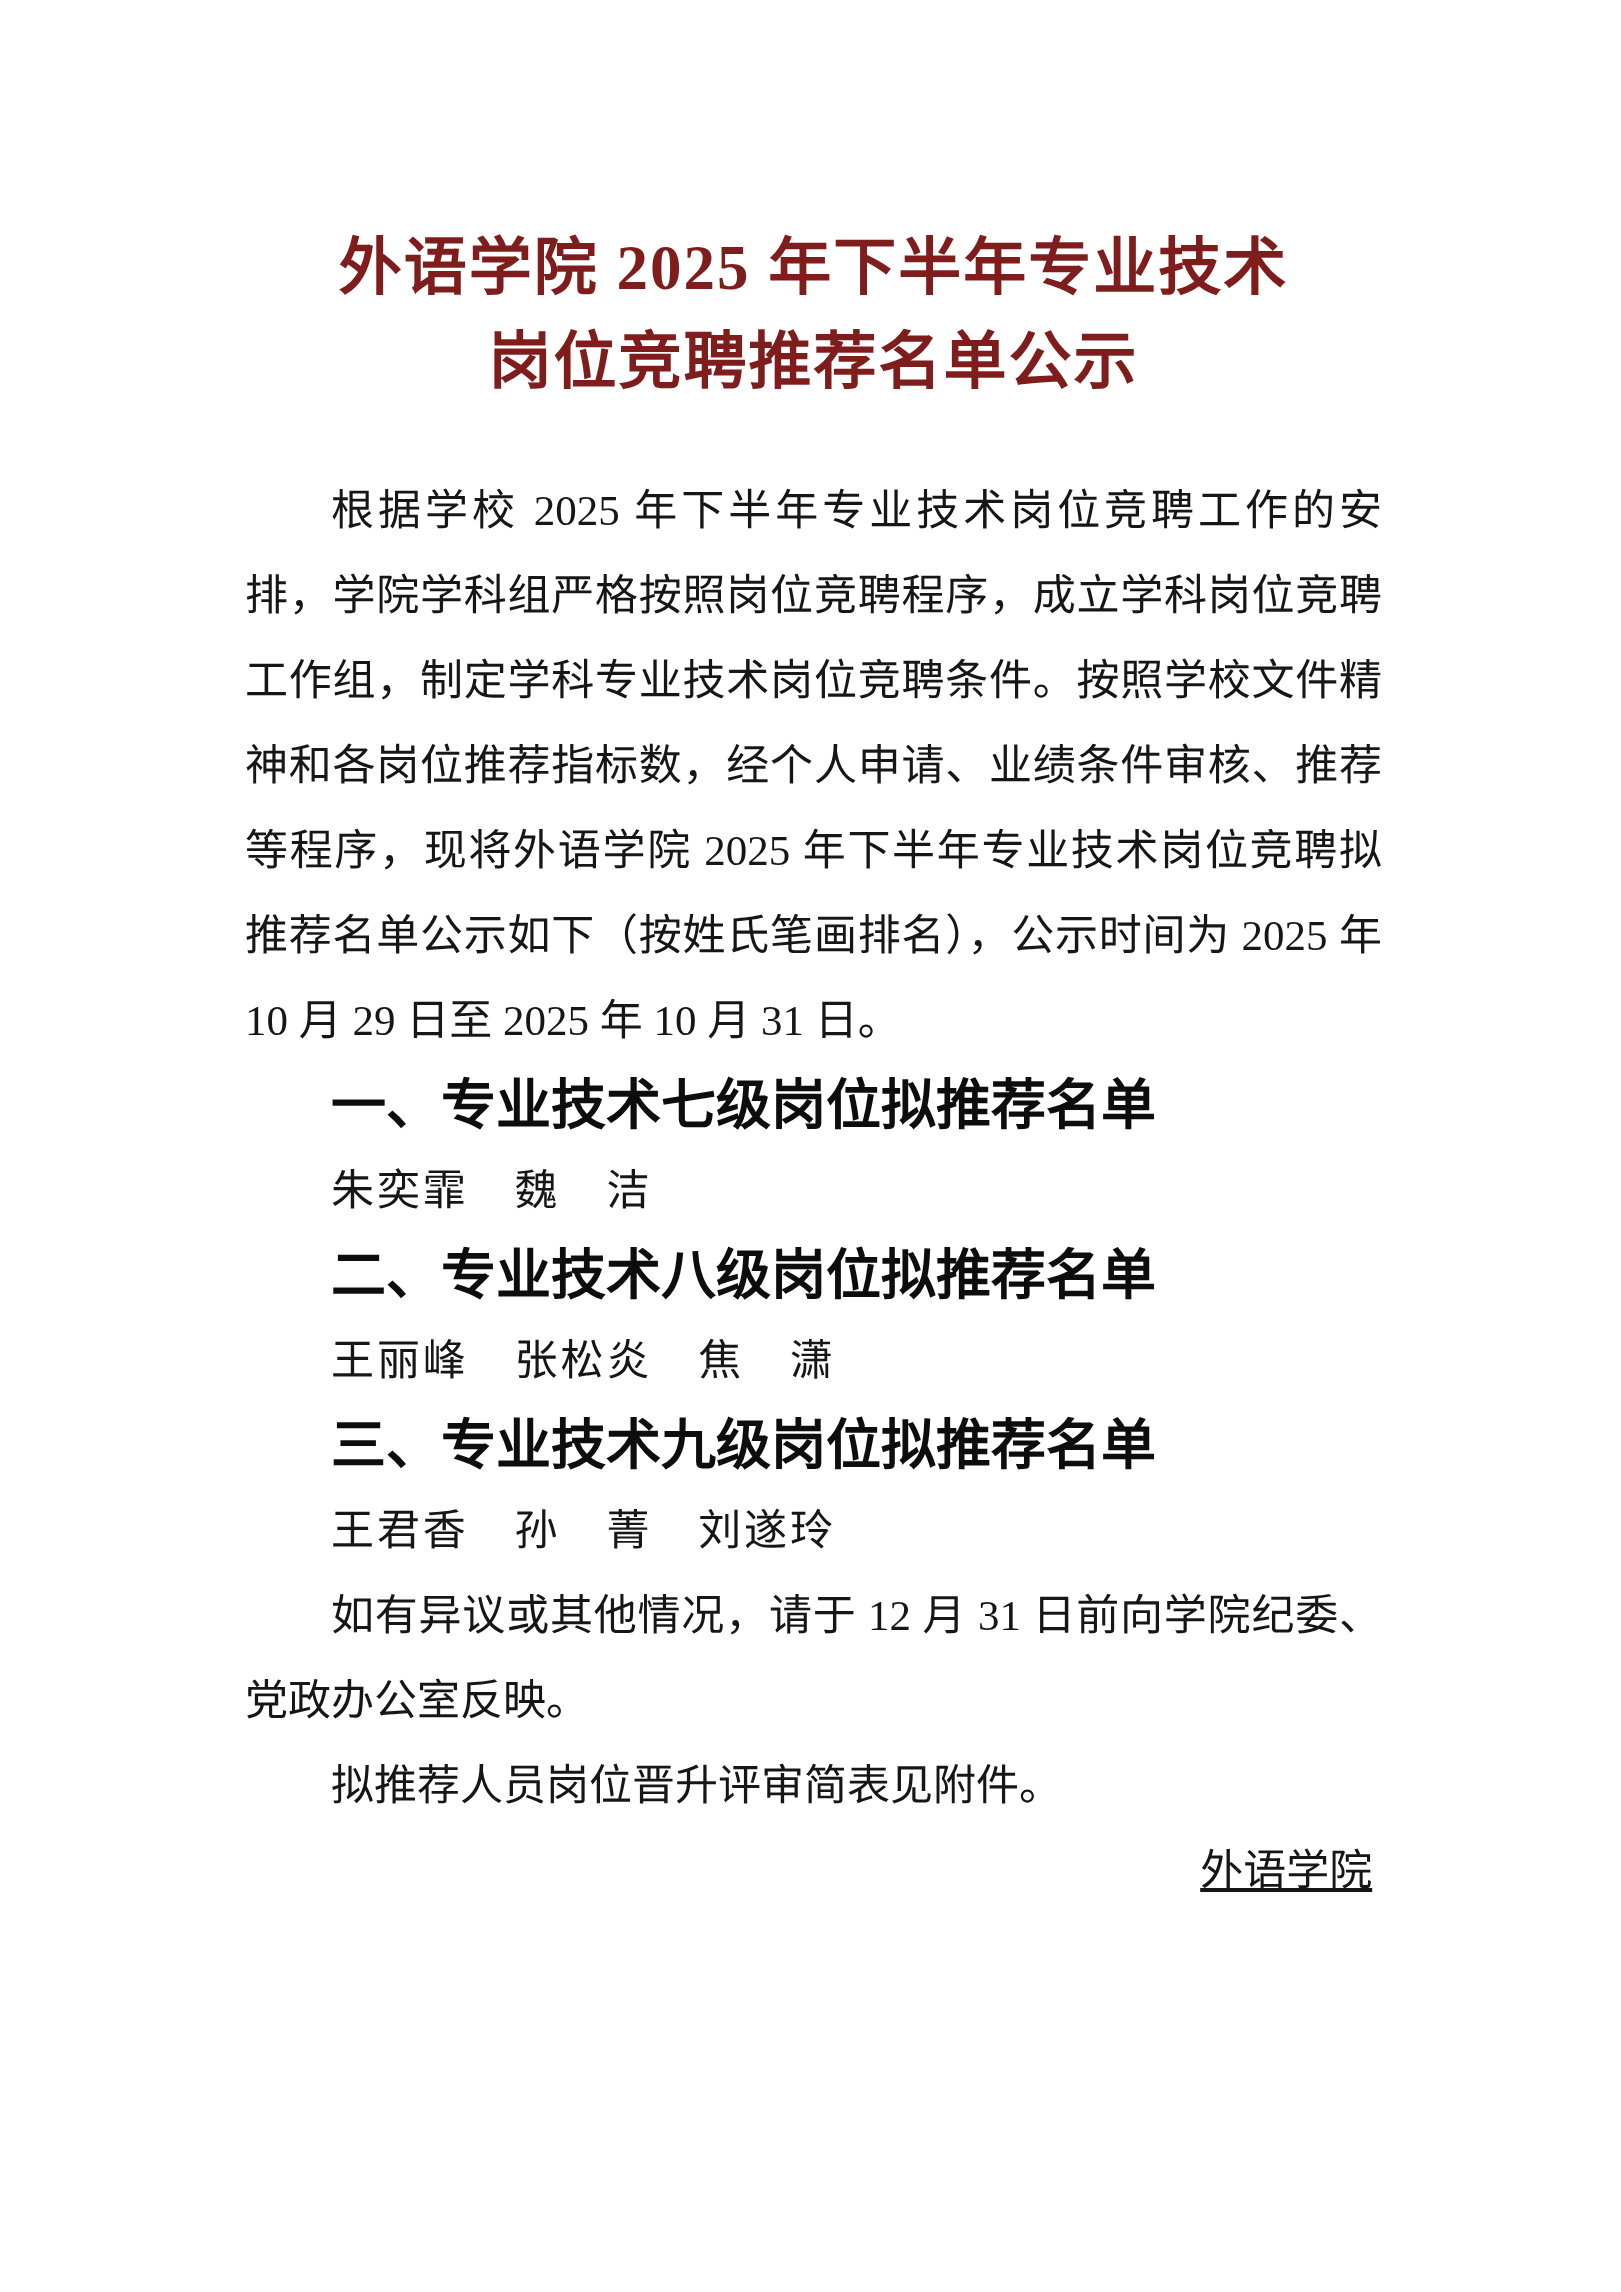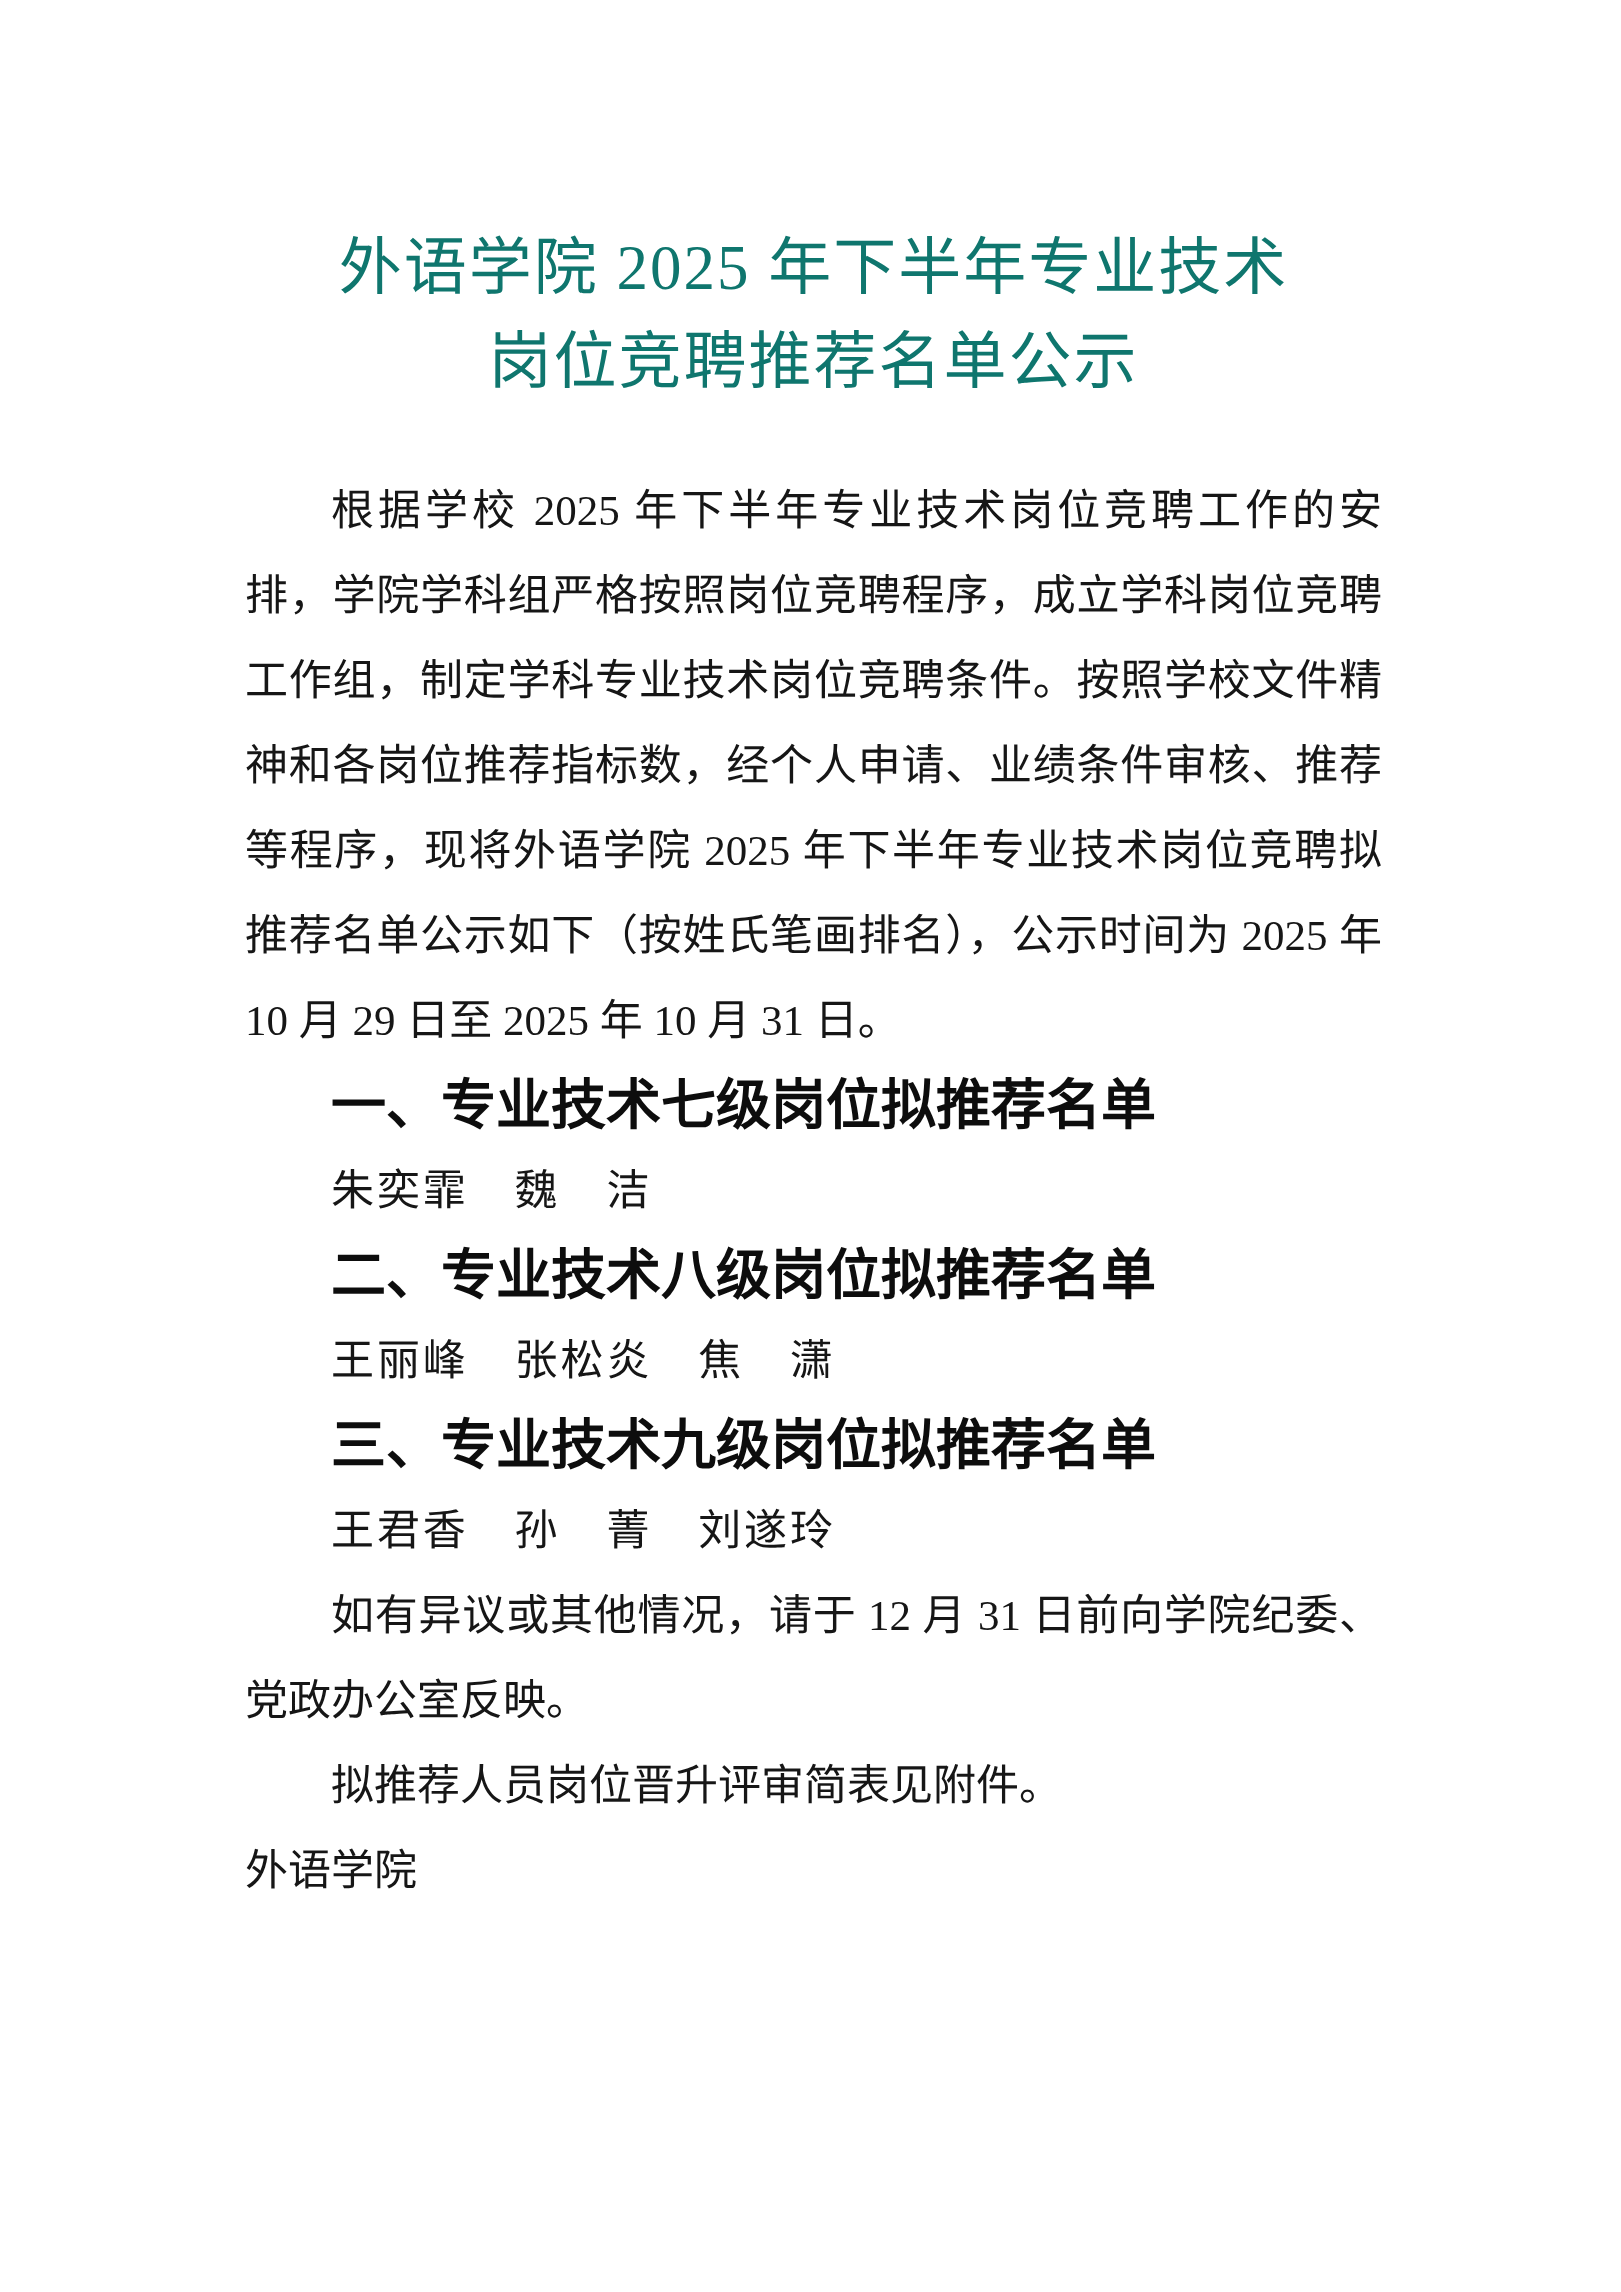--- a/index.html
+++ b/index.html
@@ -16,24 +16,24 @@
     box-sizing: border-box;
     padding: 221px 239px 0 245px;
     overflow: hidden;
     color: #161616;
     font-family: "Liberation Serif", "DejaVu Serif", serif;
   }
   .doc-title {
     margin: 0;
     text-align: center;
     font-size: 63px;
-    font-weight: 400;
+    font-weight: 700;
     line-height: 94px;
     letter-spacing: 2px;
-    color: #0f766e;
+    color: #7f1d1d;
   }
   .doc-title .title-line { display: block; }
   .doc-body {
     margin-top: 59px;
     font-size: 43px;
     line-height: 85px;
   }
   .para {
     margin: 0;
     text-align: justify;
@@ -58,21 +58,23 @@
     margin: 0;
     text-indent: 86px;
     white-space: nowrap;
   }
   .contact-gap {
     display: inline-block;
     width: 71px;
   }
   .sign-line {
     margin: 0;
+    text-align: right;
     padding-right: 9.8px;
+    text-decoration: underline;
   }
   .date-line {
     margin: 0;
     text-align: right;
     padding-right: 19.6px;
   }
 </style>
 </head>
 <body>
 

